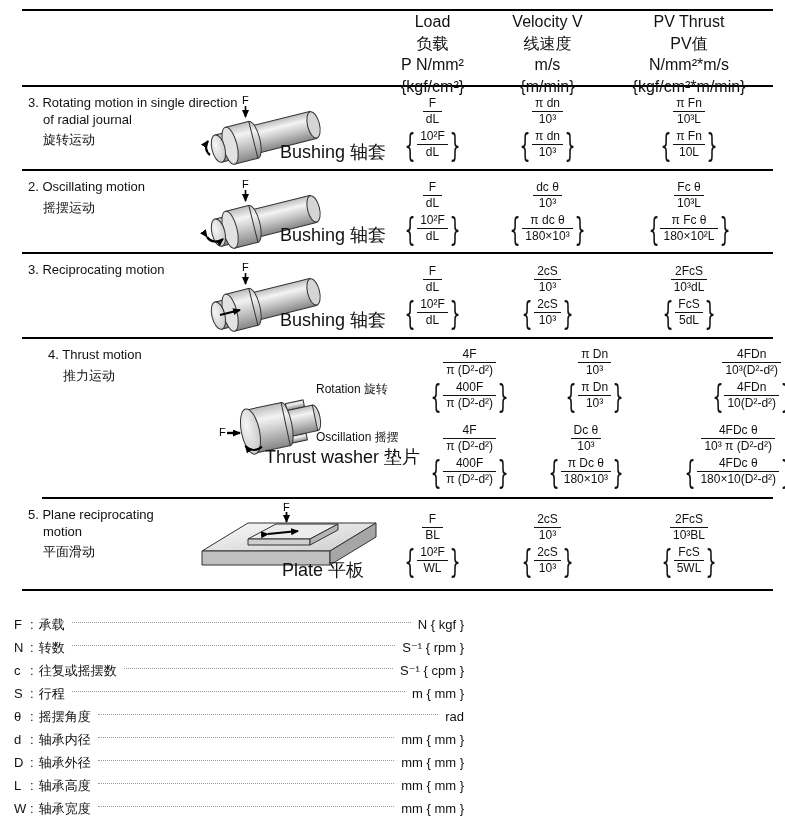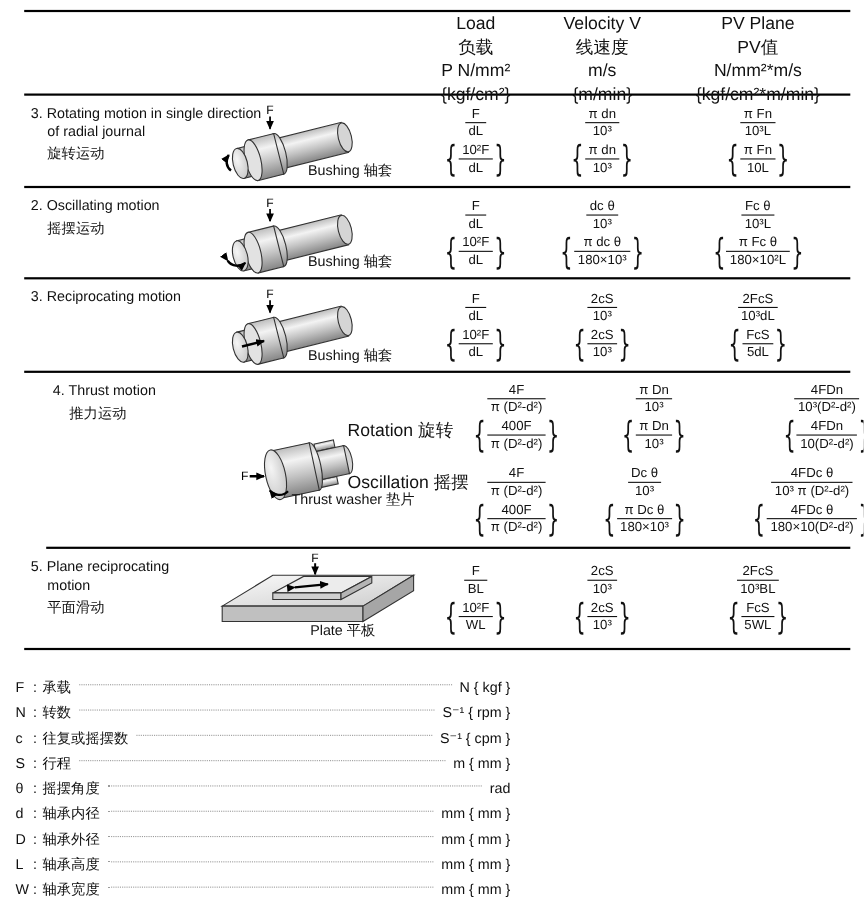--- a/index.html
+++ b/index.html
@@ -17,25 +17,25 @@
   .trow.r3{height:83px;}
   .trow.r4{height:158px;margin-left:20px;}
   .trow.r5{height:90px;}
   .hcell{display:flex;align-items:center;justify-content:center;text-align:center;
     font-size:16px;line-height:1.35;white-space:pre-line;}
   
   .dcell{position:relative;font-size:13px;padding:8px 0 0 6px;overflow:visible;}
   .dtitle{padding-left:15px;text-indent:-15px;line-height:1.28;max-width:195px;}
   .dtitle.narrow{max-width:150px;}
   .dzh{padding-left:15px;margin-top:3px;}
-  .caption{position:absolute;font-size:13px;white-space:nowrap;}
+  .caption{position:absolute;font-size:18px;white-space:nowrap;}
   .cap-bushing{left:258px;bottom:5px;}
   .cap-thrust{left:223px;top:106px;}
   .cap-plate{left:260px;bottom:7px;}
-  .side-label{position:absolute;font-size:16px;white-space:nowrap;}
+  .side-label{position:absolute;font-size:12px;white-space:nowrap;}
   .lbl-rotation{left:274px;top:42px;}
   .lbl-oscillation{left:274px;top:90px;}
   .diagram{position:absolute;}
   .diag-bushing{left:165px;top:8px;width:150px;height:72px;}
   .diag-thrust{left:176px;top:44px;width:120px;height:92px;}
   .diag-plate{left:168px;top:4px;width:200px;height:80px;}
   .flabel{font-size:11px;fill:#000;font-family:"Liberation Sans","DejaVu Sans",sans-serif;}
   
   .fcell{display:flex;flex-direction:column;align-items:center;justify-content:center;gap:2px;padding:4px 0;}
   .fcell.dual{justify-content:space-between;padding:8px 0 10px;align-items:flex-end;}
@@ -93,21 +93,21 @@
   <div class="trow header">
     <div class="hcell"></div>
     <div class="hcell">Load
 负载
 P N/mm²
 {kgf/cm²}</div>
     <div class="hcell">Velocity V
 线速度
 m/s
 {m/min}</div>
-    <div class="hcell">PV Plane
+    <div class="hcell">PV Thrust
 PV值
 N/mm²*m/s
 {kgf/cm²*m/min}</div>
   </div>
 
   <div class="trow r1">
     <div class="dcell">
       <div class="dtitle">3. Rotating motion in single direction of radial journal</div>
       <div class="dzh">旋转运动</div>
       <svg class="diagram diag-bushing" viewBox="0 0 150 72">

